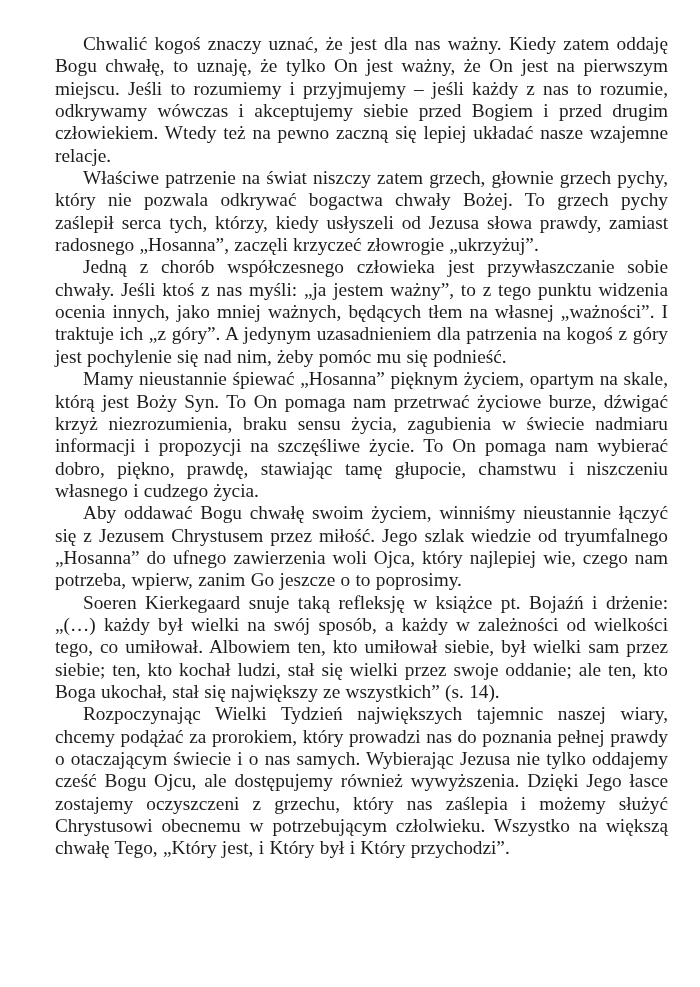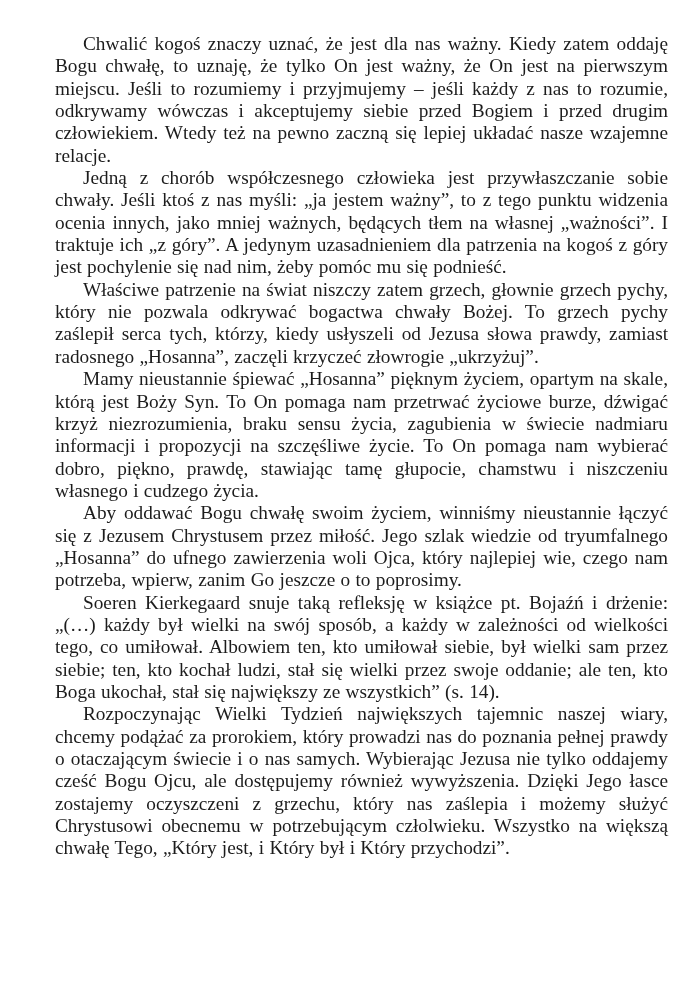--- a/index.html
+++ b/index.html
@@ -26,19 +26,19 @@
     padding: 0;
     text-indent: 28px;
     word-spacing: 0.5px;
   }
 </style>
 </head>
 <body>
 
 <div class="page">
   <p>Chwalić kogoś znaczy uznać, że jest dla nas ważny. Kiedy zatem oddaję Bogu chwałę, to uznaję, że tylko On jest ważny, że On jest na pierwszym miejscu. Jeśli to rozumiemy i przyjmujemy – jeśli każdy z nas to rozumie, odkrywamy wówczas i akceptujemy siebie przed Bogiem i przed drugim człowiekiem. Wtedy też na pewno zaczną się lepiej układać nasze wzajemne relacje.</p>
+  <p>Właściwe patrzenie na świat niszczy zatem grzech, głownie grzech pychy, który nie pozwala odkrywać bogactwa chwały Bożej. To grzech pychy zaślepił serca tych, którzy, kiedy usłyszeli od Jezusa słowa prawdy, zamiast radosnego „Hosanna”, zaczęli krzyczeć złowrogie „ukrzyżuj”.</p>
   <p>Jedną z chorób współczesnego człowieka jest przywłaszczanie sobie chwały. Jeśli ktoś z nas myśli: „ja jestem ważny”, to z tego punktu widzenia ocenia innych, jako mniej ważnych, będących tłem na własnej „ważności”. I traktuje ich „z góry”. A jedynym uzasadnieniem dla patrzenia na kogoś z góry jest pochylenie się nad nim, żeby pomóc mu się podnieść.</p>
-  <p>Właściwe patrzenie na świat niszczy zatem grzech, głownie grzech pychy, który nie pozwala odkrywać bogactwa chwały Bożej. To grzech pychy zaślepił serca tych, którzy, kiedy usłyszeli od Jezusa słowa prawdy, zamiast radosnego „Hosanna”, zaczęli krzyczeć złowrogie „ukrzyżuj”.</p>
   <p>Mamy nieustannie śpiewać „Hosanna” pięknym życiem, opartym na skale, którą jest Boży Syn. To On pomaga nam przetrwać życiowe burze, dźwigać krzyż niezrozumienia, braku sensu życia, zagubienia w świecie nadmiaru informacji i propozycji na szczęśliwe życie. To On pomaga nam wybierać dobro, piękno, prawdę, stawiając tamę głupocie, chamstwu i niszczeniu własnego i cudzego życia.</p>
   <p>Aby oddawać Bogu chwałę swoim życiem, winniśmy nieustannie łączyć się z Jezusem Chrystusem przez miłość. Jego szlak wiedzie od tryumfalnego „Hosanna” do ufnego zawierzenia woli Ojca, który najlepiej wie, czego nam potrzeba, wpierw, zanim Go jeszcze o to poprosimy.</p>
   <p>Soeren Kierkegaard snuje taką refleksję w książce pt. Bojaźń i drżenie: „(…) każdy był wielki na swój sposób, a każdy w zależności od wielkości tego, co umiłował. Albowiem ten, kto umiłował siebie, był wielki sam przez siebie; ten, kto kochał ludzi, stał się wielki przez swoje oddanie; ale ten, kto Boga ukochał, stał się największy ze wszystkich” (s. 14).</p>
   <p>Rozpoczynając Wielki Tydzień największych tajemnic naszej wiary, chcemy podążać za prorokiem, który prowadzi nas do poznania pełnej prawdy o otaczającym świecie i o nas samych. Wybierając Jezusa nie tylko oddajemy cześć Bogu Ojcu, ale dostępujemy również wywyższenia. Dzięki Jego łasce zostajemy oczyszczeni z grzechu, który nas zaślepia i możemy służyć Chrystusowi obecnemu w potrzebującym człolwieku. Wszystko na większą chwałę Tego, „Który jest, i Który był i Który przychodzi”.</p>
 </div>
 
 </body></html>

